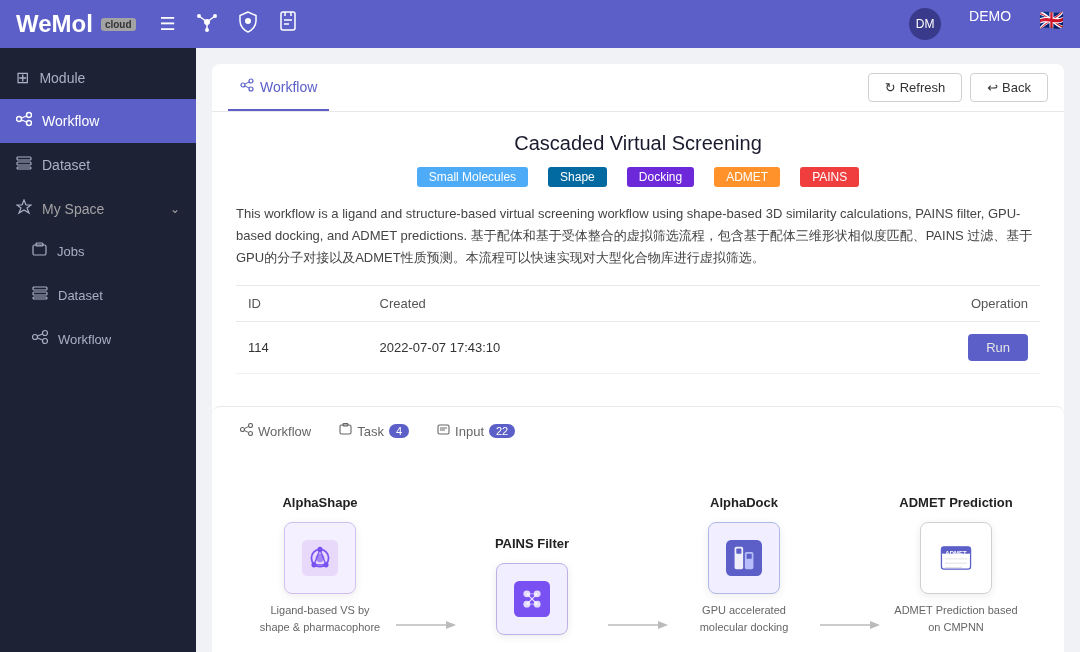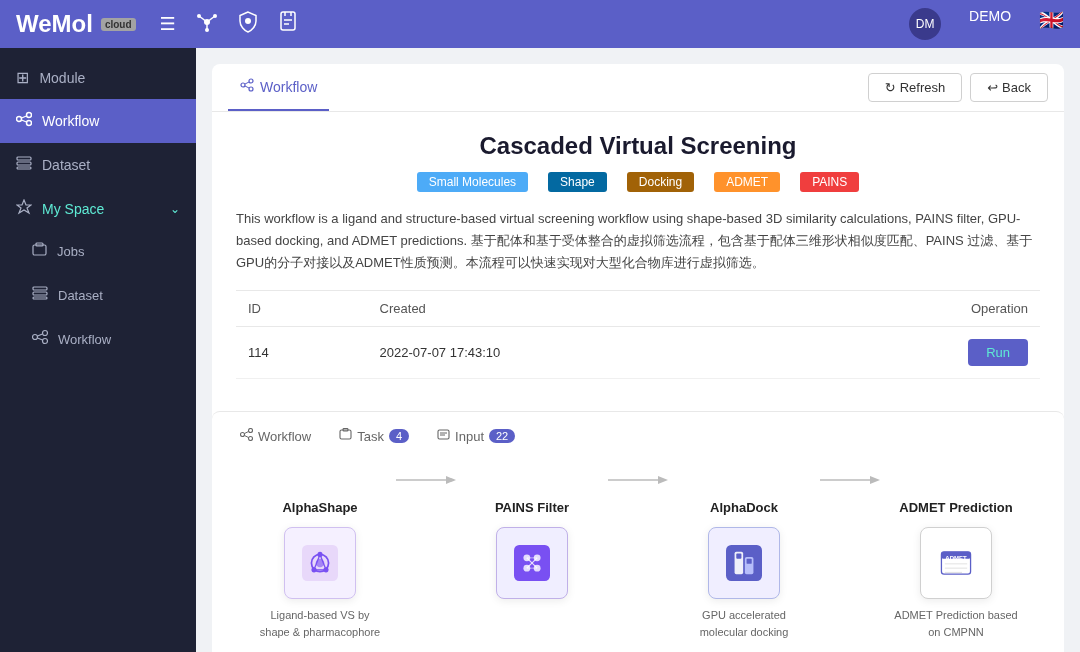--- a/index.html
+++ b/index.html
@@ -45,21 +45,21 @@
       cursor: pointer;
       font-size: 14px;
     }
     .sidebar-item.active { background: #5b5fc7; color: white; }
     .sidebar-item .icon { font-size: 16px; }
     .sidebar-sub { padding-left: 0; }
     .sidebar-sub .sidebar-item { padding-left: 28px; font-size: 13px; }
     .sidebar-my-space {
       display: flex; align-items: center; gap: 10px;
       padding: 12px 16px;
-      color: #5eead4;
+      color: #a3a3a3;
       cursor: pointer;
       font-size: 14px;
     }
     .sidebar-my-space .chevron { margin-left: auto; font-size: 12px; }
 
     
     .main { flex: 1; background: #f0f2f5; overflow-y: auto; padding: 16px; }
 
     
     .workflow-card { background: white; border-radius: 8px; overflow: hidden; }
@@ -67,40 +67,40 @@
     
     .card-tabs { display: flex; border-bottom: 1px solid #e8e8e8; padding: 0 16px; align-items: center; justify-content: space-between; }
     .card-tab { display: flex; align-items: center; gap: 6px; padding: 14px 12px; font-size: 14px; color: #666; cursor: pointer; border-bottom: 2px solid transparent; }
     .card-tab.active { color: #5b5fc7; border-bottom: 2px solid #5b5fc7; }
     .card-actions { display: flex; gap: 8px; }
     .btn { padding: 6px 16px; border-radius: 4px; font-size: 13px; cursor: pointer; display: flex; align-items: center; gap: 4px; }
     .btn-outline { border: 1px solid #d0d0d0; background: white; color: #333; }
 
     
     .workflow-content { padding: 20px 24px; }
-    .workflow-title { text-align: center; font-size: 24px; font-weight: 700; color: #1a1a2e; margin-bottom: 12px; }
+    .workflow-title { text-align: center; font-size: 20px; font-weight: 400; color: #1a1a2e; margin-bottom: 12px; }
     .workflow-tags { display: flex; justify-content: center; gap: 20px; margin-bottom: 16px; flex-wrap: wrap; }
     .tag { padding: 3px 12px; border-radius: 3px; font-size: 12px; font-weight: 500; color: white; }
     .workflow-desc { font-size: 13px; color: #444; line-height: 1.7; margin-bottom: 16px; }
 
     
     .workflow-table { width: 100%; border-collapse: collapse; }
     .workflow-table th { text-align: left; padding: 10px 12px; font-size: 13px; color: #555; font-weight: 500; border-bottom: 1px solid #e8e8e8; border-top: 1px solid #e8e8e8; }
     .workflow-table td { padding: 12px 12px; font-size: 13px; color: #333; border-bottom: 1px solid #f0f0f0; }
     .workflow-table th:last-child, .workflow-table td:last-child { text-align: right; }
-    .btn-run { background: #5b5fc7; color: #5eead4; border: none; padding: 6px 18px; border-radius: 4px; font-size: 13px; cursor: pointer; }
+    .btn-run { background: #5b5fc7; color: #e5e5e5; border: none; padding: 6px 18px; border-radius: 4px; font-size: 13px; cursor: pointer; }
 
     
     .bottom-tabs { border-top: 1px solid #e8e8e8; display: flex; gap: 4px; padding: 10px 16px; align-items: center; background: white; margin-top: 12px; border-radius: 8px 8px 0 0; }
     .bottom-tab { display: flex; align-items: center; gap: 5px; padding: 6px 12px; font-size: 13px; color: #666; cursor: pointer; border-radius: 4px; }
     .tab-badge { background: #5b5fc7; color: white; border-radius: 10px; padding: 1px 7px; font-size: 11px; }
 
     
     .diagram-area { background: white; padding: 30px 40px; min-height: 200px; border-radius: 0 0 8px 8px; }
-    .diagram-nodes { display: flex; align-items: flex-start; justify-content: center; gap: 8px; margin-top: 10px; }
+    .diagram-nodes { display: flex; align-items: flex-end; justify-content: center; gap: 8px; margin-top: 10px; }
     .diagram-node { display: flex; flex-direction: column; align-items: center; gap: 8px; width: 160px; }
     .node-title { font-size: 13px; font-weight: 600; color: #222; margin-bottom: 4px; }
     .node-box { width: 72px; height: 72px; background: white; border: 1.5px solid #d0d0d0; border-radius: 8px; display: flex; align-items: center; justify-content: center; box-shadow: 0 2px 8px rgba(0,0,0,0.08); }
     .node-desc { font-size: 11px; color: #666; text-align: center; line-height: 1.5; max-width: 130px; }
 
     .node-box svg { width: 36px; height: 36px; }
     .arrow-line { display: flex; align-items: center; margin-top: -30px; }
   </style>
 </head>
 <body>
@@ -246,21 +246,21 @@
             <span>Back</span>
           </button>
         </div>
       </div>
 
       <div class="workflow-content">
         <div class="workflow-title">Cascaded Virtual Screening</div>
         <div class="workflow-tags">
           <span class="tag" style="background:#4dabf7;">Small Molecules</span>
           <span class="tag" style="background:#0369a1;">Shape</span>
-          <span class="tag" style="background:#a16207;">Docking</span>
+          <span class="tag" style="background:#6d28d9;">Docking</span>
           <span class="tag" style="background:#ff922b;">ADMET</span>
           <span class="tag" style="background:#f03e3e;">PAINS</span>
         </div>
         <div class="workflow-desc">
           <span>This workflow is a ligand and structure-based virtual screening workflow using shape-based 3D similarity calculations, PAINS filter, GPU-based docking, and ADMET predictions.</span>
           <span>基于配体和基于受体整合的虚拟筛选流程，包含基于配体三维形状相似度匹配、PAINS 过滤、基于GPU的分子对接以及ADMET性质预测。本流程可以快速实现对大型化合物库进行虚拟筛选。</span>
         </div>
 
         <table class="workflow-table">
           <thead>

